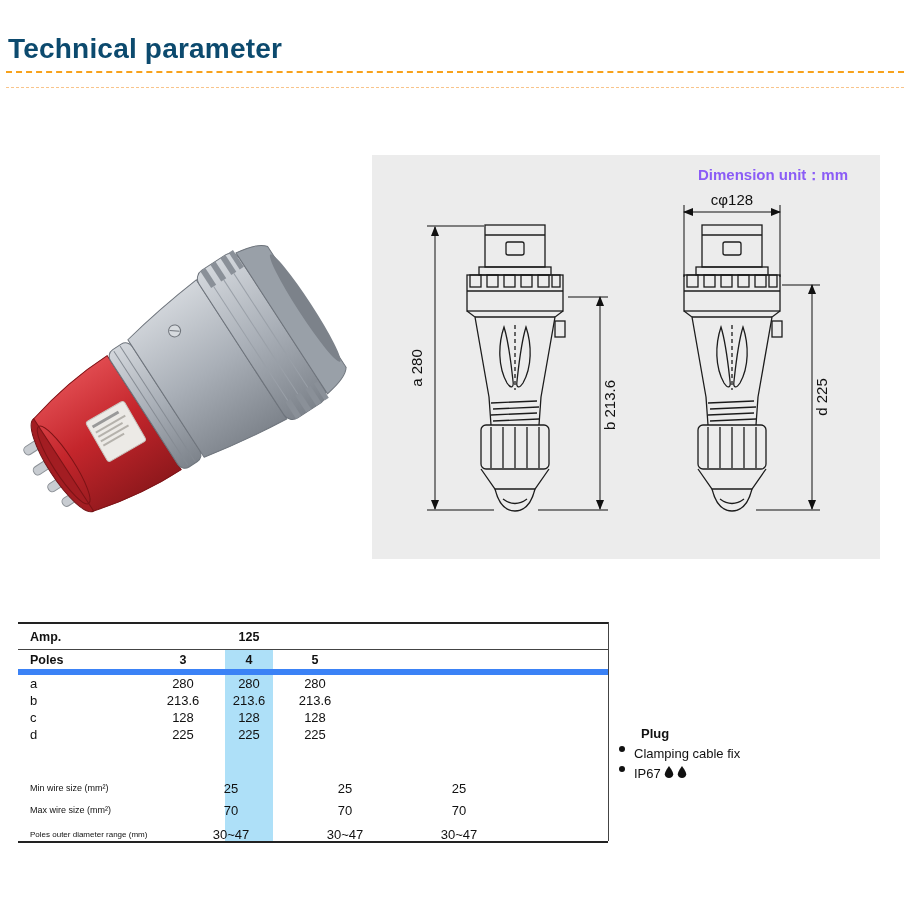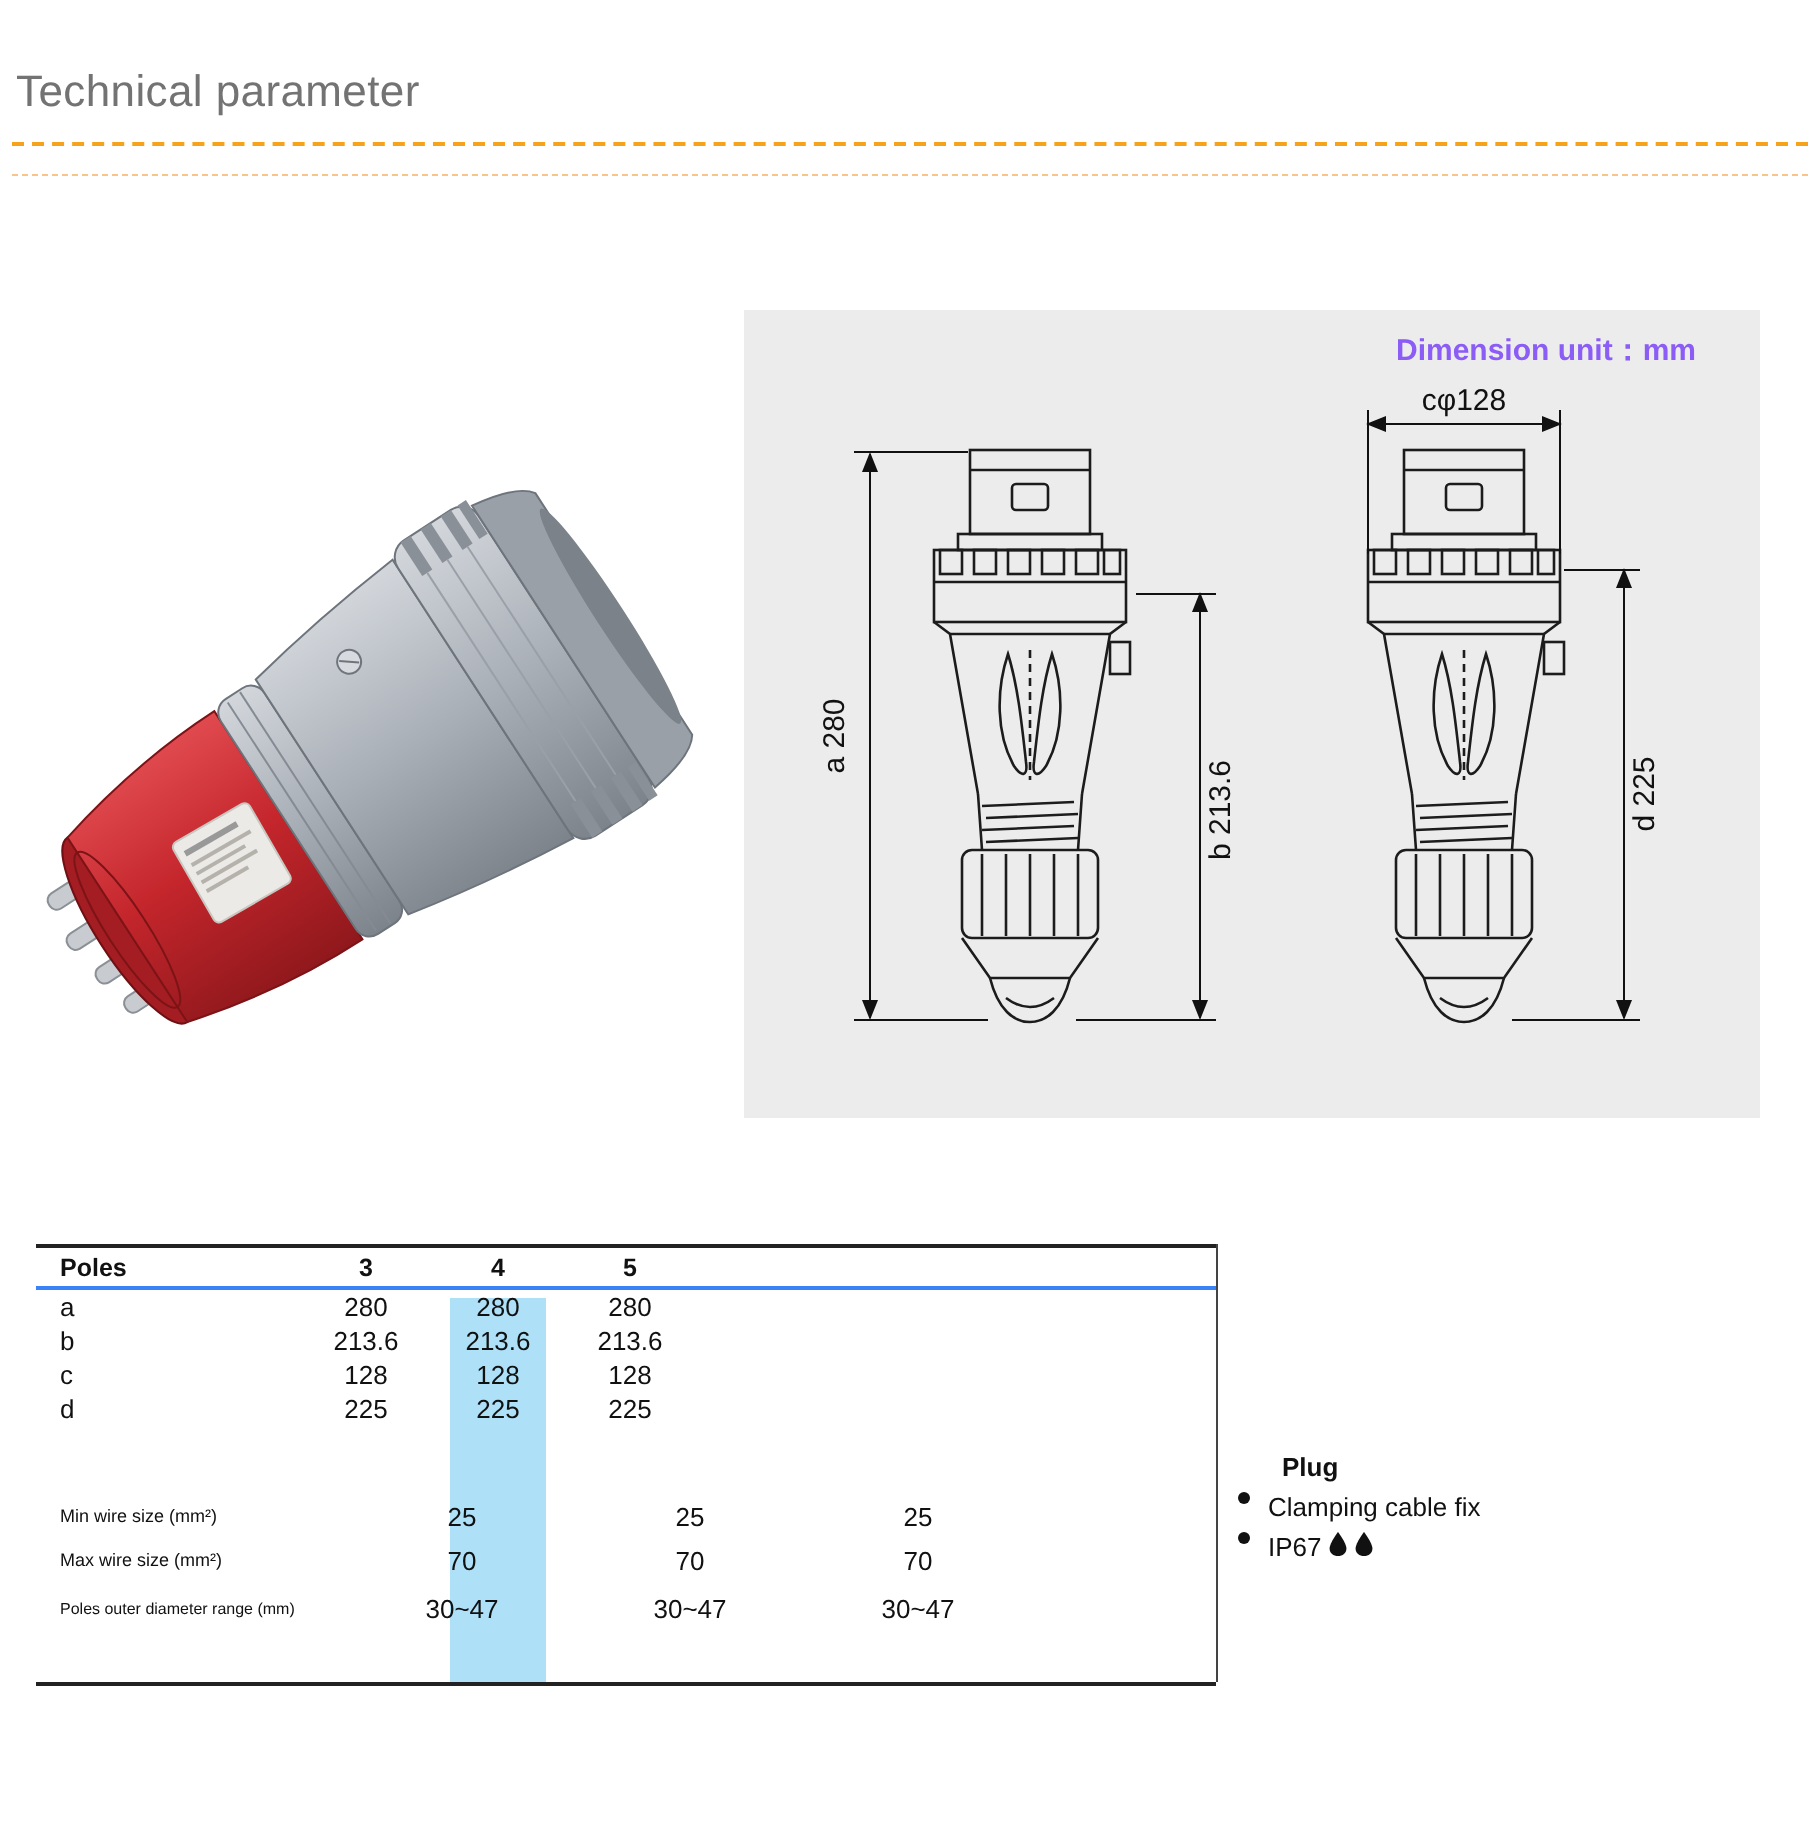--- a/index.html
+++ b/index.html
@@ -1,22 +1,22 @@
 <!DOCTYPE html>
 <html><head>
 <meta charset="utf-8">
 <style>
   html,body { margin:0; padding:0; }
   body {
     width:910px; height:911px; background:#ffffff; position:relative;
     font-family:"Liberation Sans", sans-serif; color:#111; overflow:hidden;
   }
   .heading {
-    position:absolute; left:8px; top:33px; font-size:22px; font-weight:400;
-    color:#737373; letter-spacing:.2px;
+    position:absolute; left:8px; top:33px; font-size:28px; font-weight:700;
+    color:#0c4a6e; letter-spacing:.2px;
   }
   .dash1 { position:absolute; left:6px; right:6px; top:71px; border-top:2px dashed #f7a21b; }
   .dash2 { position:absolute; left:6px; right:6px; top:87px; border-top:1px dashed #f9c48a; }
 
   .photo { position:absolute; left:10px; top:228px; width:360px; height:292px; }
 
   .panel { position:absolute; left:372px; top:155px; width:508px; height:404px; background:#ececec; }
   .unit-note { position:absolute; right:32px; top:11px; font-size:15px; font-weight:600; color:#8b5cf6; }
   .panel svg.drawing { position:absolute; left:0; top:0; }
   .dim-text { font-family:"Liberation Sans", sans-serif; font-size:15px; fill:#111; }
@@ -24,21 +24,21 @@
   
   .table-area {
     position:absolute; left:18px; top:622px; width:590px; height:217px;
     border-top:2px solid #222; border-bottom:2px solid #222;
   }
   .hl-strip { position:absolute; left:207px; top:25px; width:48px; height:192px; background:#aee0f8; }
   .trow { position:relative; display:flex; align-items:center; }
   .trow .lbl { width:132px; padding-left:12px; box-sizing:border-box; white-space:nowrap; }
   .trow .val { width:66px; text-align:center; }
   .r-amp   { height:25px; border-bottom:1px solid #444; font-size:12.5px; font-weight:bold; }
-  .r-poles { height:19px; border-bottom:2px solid #3b82f6; font-size:12.5px; font-weight:bold; }
+  .r-poles { height:19px; border-bottom:6px solid #3b82f6; font-size:12.5px; font-weight:bold; }
   .r-dim   { height:17px; font-size:13px; }
   .r-space { height:34px; }
   .r-spec  { height:22px; font-size:13px;gap:48px; }
   .r-spec .lbl { font-size:9px; }
   .r-spec-last { height:27px; }
   .r-spec-last .lbl { font-size:8px; }
 
   .vsep { position:absolute; left:608px; top:622px; width:0; height:219px; border-left:1px solid #444; }
 
   .info-panel { position:absolute; left:609px; top:622px; width:271px; height:219px; }
@@ -181,20 +181,26 @@
     <text class="dim-text" transform="rotate(-90 50 213)" x="50" y="213" text-anchor="middle">a 280</text>
     <text class="dim-text" transform="rotate(-90 243 250)" x="243" y="250" text-anchor="middle">b 213.6</text>
     <text class="dim-text" x="360" y="50" text-anchor="middle">cφ128</text>
     <text class="dim-text" transform="rotate(-90 455 242)" x="455" y="242" text-anchor="middle">d 225</text>
   </svg>
 </div>
 
 <div class="table-area">
   <div class="hl-strip"></div>
 
+  <div class="trow r-amp">
+    <div class="lbl">Amp.</div>
+    <div class="val"></div>
+    <div class="val">125</div>
+    <div class="val"></div>
+  </div>
 
   <div class="trow r-poles">
     <div class="lbl">Poles</div>
     <div class="val">3</div>
     <div class="val">4</div>
     <div class="val">5</div>
   </div>
 
   <div class="trow r-dim">
     <div class="lbl">a</div>

